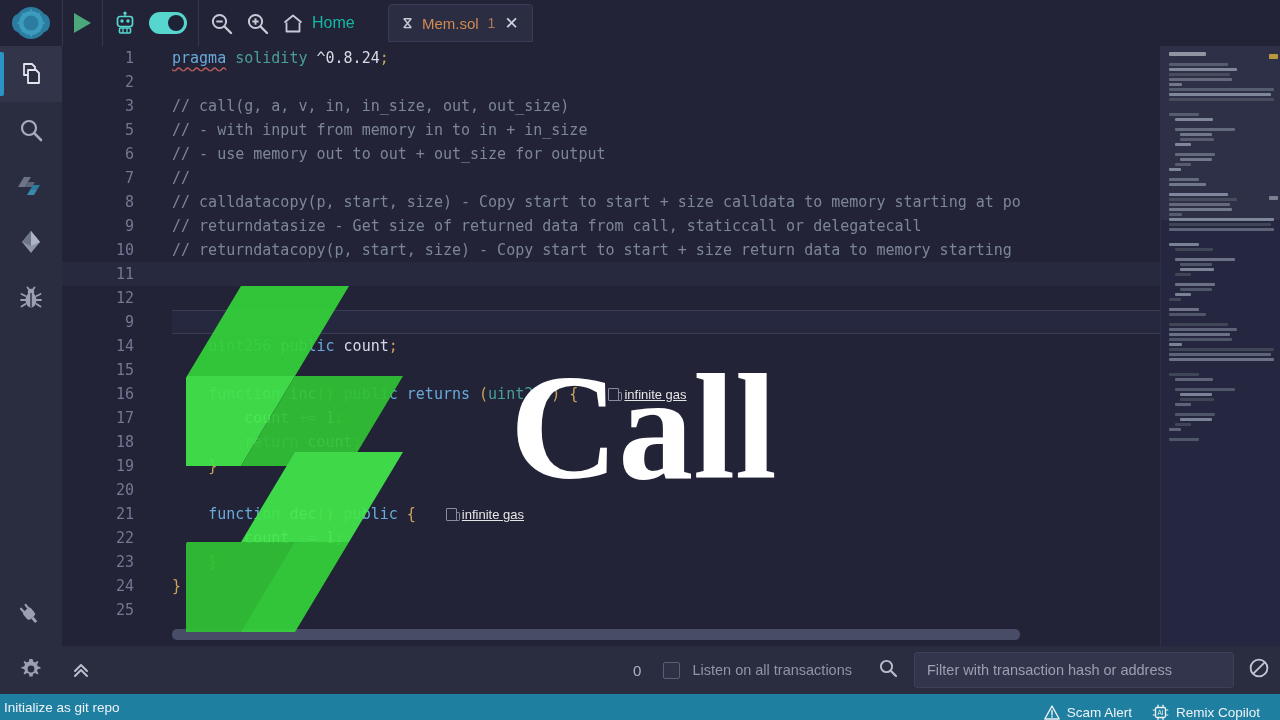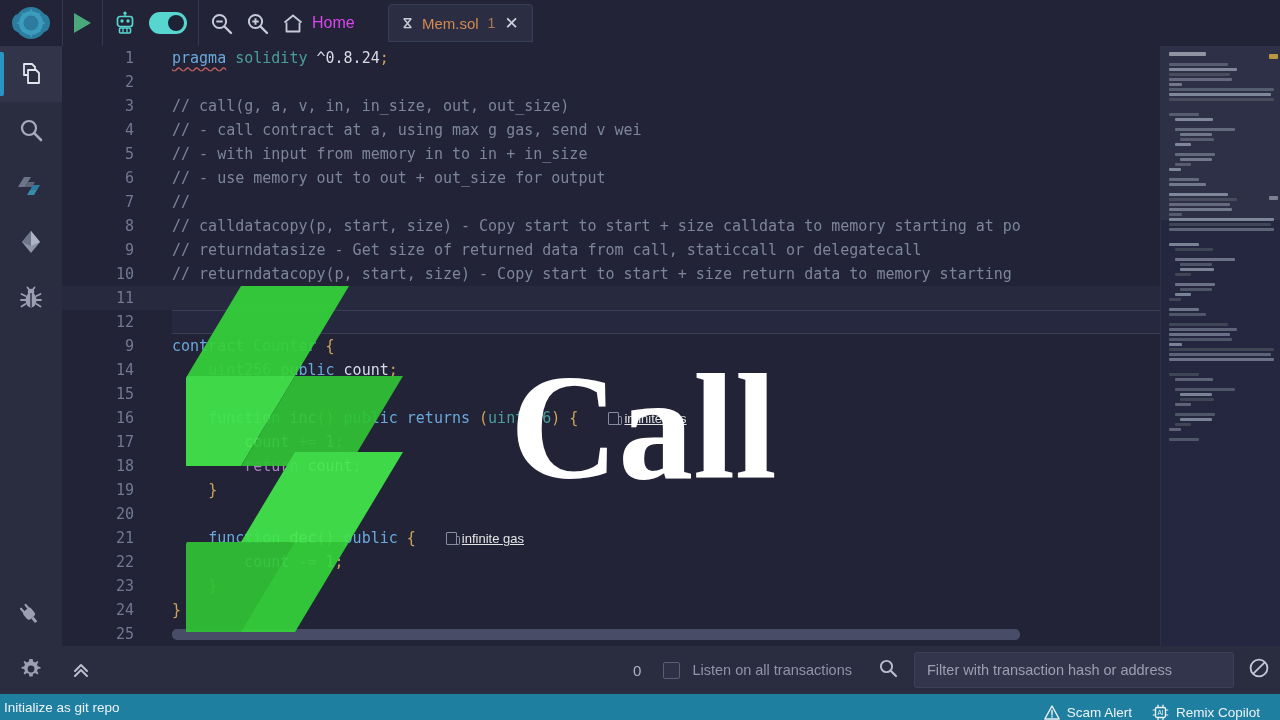--- a/index.html
+++ b/index.html
@@ -47,21 +47,21 @@
   .toggle-pill {
     width: 38px; height: 22px; border-radius: 11px;
     background: #57d6cf; position: relative;
   }
   .toggle-pill::after {
     content: ""; position: absolute; right: 3px; top: 3px;
     width: 16px; height: 16px; border-radius: 50%;
     background: #1d2235;
   }
   .home-label {
-    color: #d946ef; font-size: 16px; margin-left: 8px;
+    color: #14b8a6; font-size: 16px; margin-left: 8px;
     font-family: "Liberation Sans", sans-serif;
   }
 
   
   .tab {
     margin-left: 22px;
     height: 38px; min-width: 140px;
     background: #2b2d42;
     border: 1px solid #3a3d57;
     border-radius: 4px 4px 0 0;
@@ -436,21 +436,20 @@
       <path d="M4 16 L10 10 L16 16" fill="none" stroke="#b9bdcb" stroke-width="2" stroke-linecap="round" stroke-linejoin="round"></path>
     </svg>
   </div>
 
   <div class="editor">
     <div class="gutter"></div>
     <div class="code-lines" id="code-lines">
         <div class="ln"><span class="lnum">1</span><span class="ltext"><span class="kw"><span class="wavy">pragma</span></span> <span class="typ">solidity</span> <span class="num">^0.8.24</span><span class="brc">;</span></span></div>
         <div class="ln"><span class="lnum">2</span><span class="ltext"></span></div>
         <div class="ln"><span class="lnum">3</span><span class="ltext"><span class="cmt">// call(g, a, v, in, in_size, out, out_size)</span></span></div>
-        <div class="ln"><span class="lnum">4</span><span class="ltext"><span class="cmt">// - call contract at a, using max g gas, send v wei</span></span></div>
         <div class="ln"><span class="lnum">5</span><span class="ltext"><span class="cmt">// - with input from memory in to in + in_size</span></span></div>
         <div class="ln"><span class="lnum">6</span><span class="ltext"><span class="cmt">// - use memory out to out + out_size for output</span></span></div>
         <div class="ln"><span class="lnum">7</span><span class="ltext"><span class="cmt">//</span></span></div>
         <div class="ln"><span class="lnum">8</span><span class="ltext"><span class="cmt">// calldatacopy(p, start, size) - Copy start to start + size calldata to memory starting at po</span></span></div>
         <div class="ln"><span class="lnum">9</span><span class="ltext"><span class="cmt">// returndatasize - Get size of returned data from call, staticcall or delegatecall</span></span></div>
         <div class="ln"><span class="lnum">10</span><span class="ltext"><span class="cmt">// returndatacopy(p, start, size) - Copy start to start + size return data to memory starting</span></span></div>
         <div class="ln hl"><span class="lnum">11</span><span class="ltext"></span></div>
         <div class="ln"><span class="lnum">12</span><span class="ltext"></span></div>
         <div class="ln"><span class="lnum">9</span><span class="ltext"><span class="kw">contract</span> <span class="typ">Counter</span> <span class="brc">{</span></span></div>
         <div class="ln"><span class="lnum">14</span><span class="ltext">    <span class="typ">uint256</span> <span class="kw">public</span> <span class="fnm">count</span><span class="brc">;</span></span></div>

